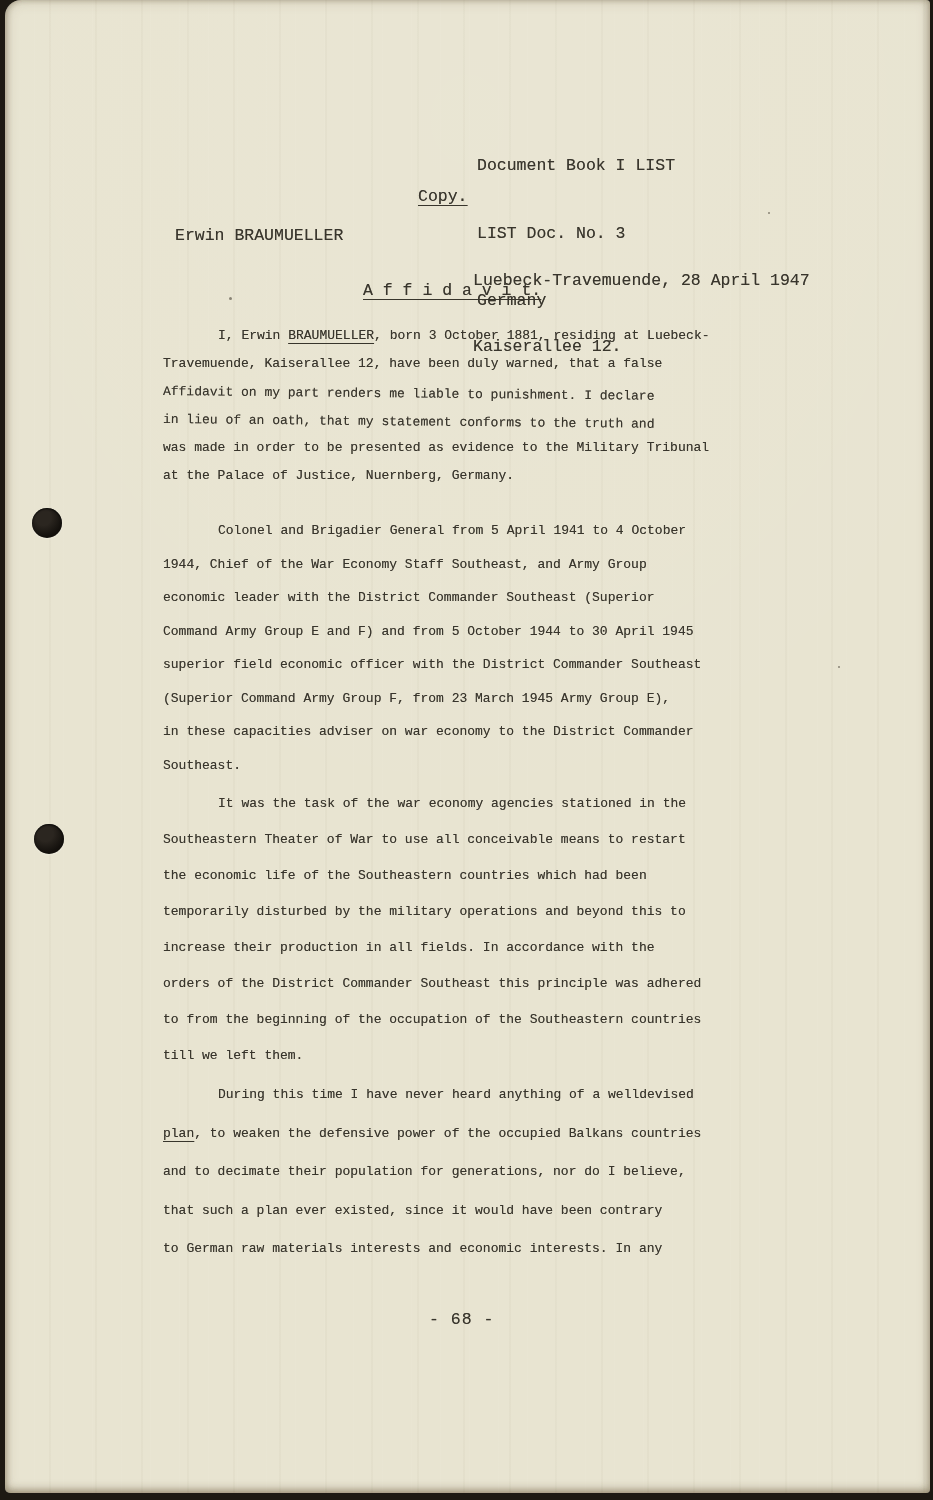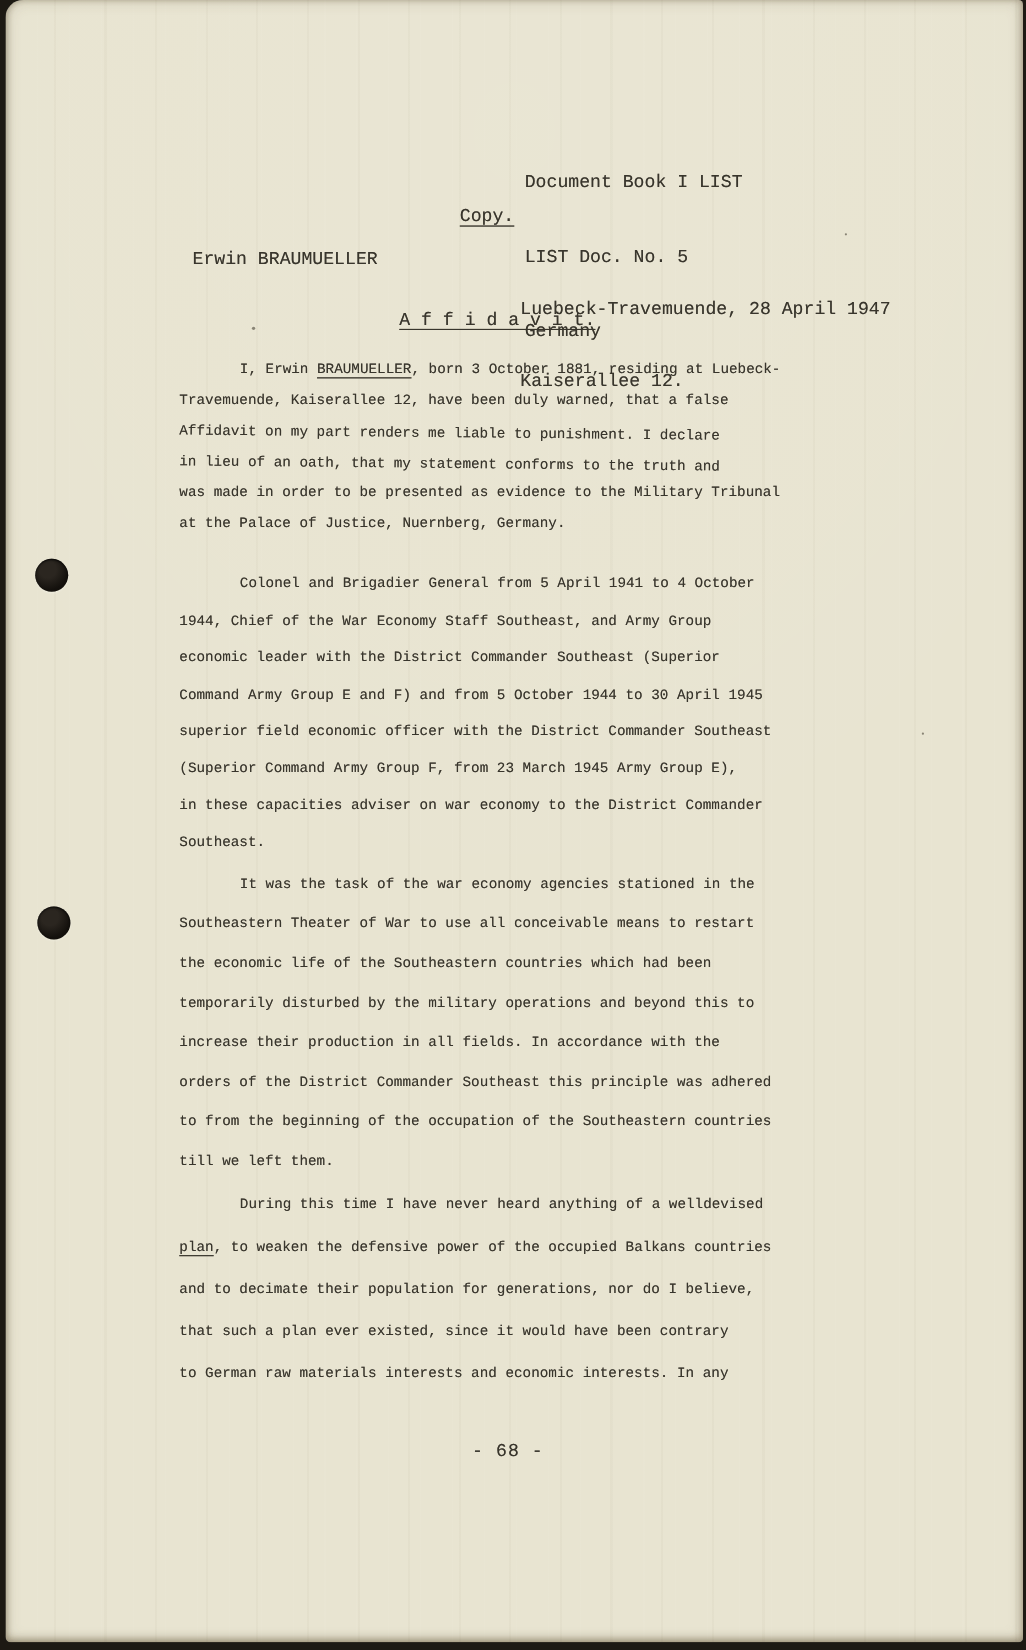--- a/index.html
+++ b/index.html
@@ -82,21 +82,21 @@
 
     <div class="hole hole-1"></div>
     <div class="hole hole-2"></div>
 
     <div class="speck speck-1"></div>
     <div class="speck speck-2"></div>
     <div class="speck speck-3"></div>
 
     <div class="txt doc-ref">
       <div>Document Book I LIST</div>
-      <div>LIST Doc. No. 5</div>
+      <div>LIST Doc. No. 3</div>
       <div>Germany</div>
     </div>
 
     <div class="txt copy underlined">Copy.</div>
 
     <div class="txt deponent">Erwin BRAUMUELLER</div>
 
     <div class="txt place-date">
       <div>Luebeck-Travemuende, 28 April 1947</div>
       <div>Kaiserallee 12.</div>

